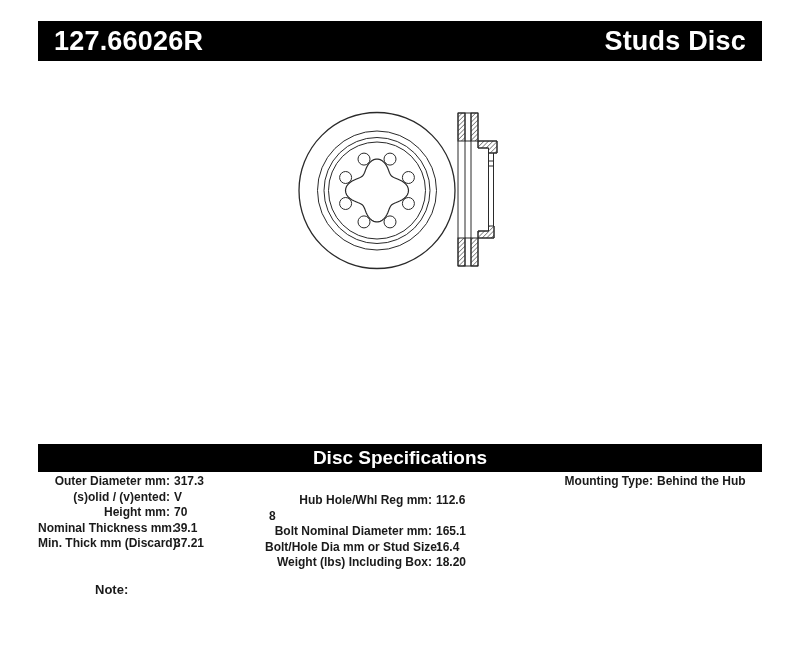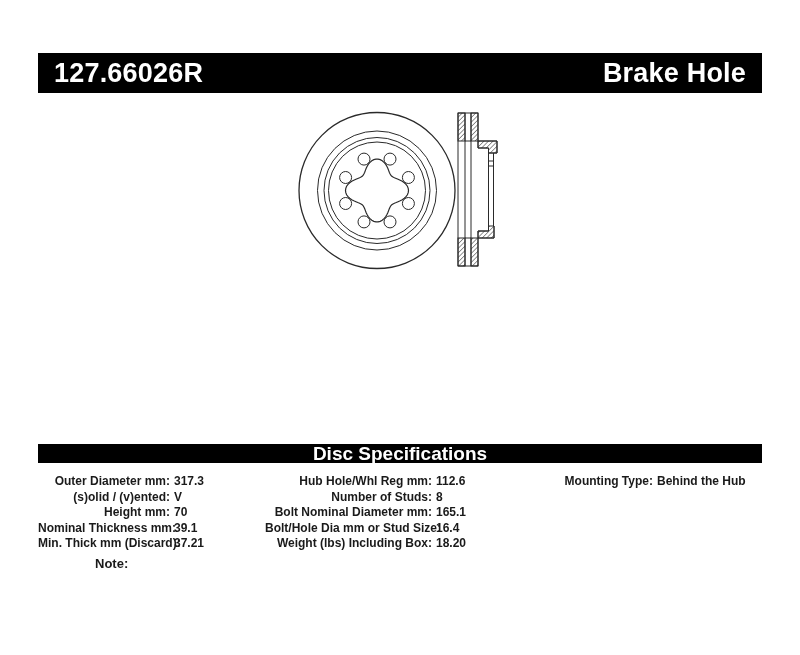--- a/index.html
+++ b/index.html
@@ -16,49 +16,49 @@
     color:var(--ink);
     overflow:hidden;
   }
   .bar{
     position:absolute;left:38px;width:724px;background:var(--bar-bg);
     color:var(--bar-text);font-weight:bold;
   }
   #header-bar{
     top:21px;height:40px;
     display:flex;justify-content:space-between;align-items:center;
-    padding:0 16px;font-size:27px;letter-spacing:0.2px;margin-top:32px;
+    padding:0 16px;font-size:27px;letter-spacing:0.2px;
   }
   #spec-bar{
-    top:444px;height:19px;
+    top:444px;height:28px;
     display:flex;justify-content:center;align-items:center;
     font-size:19px;
   }
   #drawing{position:absolute;left:290px;top:100px;}
   .spec-col{position:absolute;top:474px;font-size:12px;font-weight:bold;line-height:15.5px;}
   #spec-col-1{left:38px;}
-  #spec-col-2{left:265px;}
+  #spec-col-2{left:265px;margin-top:19px;}
   #spec-col-3{left:520px;}
   .spec-row{display:flex;white-space:nowrap;}
   .spec-label{display:inline-block;text-align:right;}
   #spec-col-1 .spec-label{width:132px;}
   #spec-col-2 .spec-label{width:167px;}
   #spec-col-3 .spec-label{width:133px;}
   .spec-value{display:inline-block;margin-left:4px;text-align:right;}
   #note{
-    position:absolute;left:95px;top:556px;
+    position:absolute;left:95px;top:582px;
     font-size:13px;font-weight:bold;
   }
 </style>
 </head>
 <body>
 
 <div class="bar" id="header-bar">
   <span>127.66026R</span>
-  <span>Brake Hole</span>
+  <span>Studs Disc</span>
 </div>
 
 <svg id="drawing" width="220" height="180" viewBox="290 100 220 180" stroke="#2a2a2a" fill="none" stroke-width="1">
   <defs>
     <pattern id="hatch" patternUnits="userSpaceOnUse" width="3.2" height="3.2" patternTransform="rotate(45)">
       <line x1="0" y1="0" x2="0" y2="3.2" stroke="#2a2a2a" stroke-width="1"></line>
     </pattern>
   </defs>
 
   <g>
@@ -142,21 +142,20 @@
     <span class="spec-value">37.21</span>
   </div>
 </div>
 
 <div class="spec-col" id="spec-col-2">
   <div class="spec-row">
     <span class="spec-label">Hub Hole/Whl Reg mm:</span>
     <span class="spec-value">112.6</span>
   </div>
   <div class="spec-row">
-    <span class="spec-label">Number of Studs:</span>
     <span class="spec-value">8</span>
   </div>
   <div class="spec-row">
     <span class="spec-label">Bolt Nominal Diameter mm:</span>
     <span class="spec-value">165.1</span>
   </div>
   <div class="spec-row">
     <span class="spec-label">Bolt/Hole Dia mm or Stud Size:</span>
     <span class="spec-value">16.4</span>
   </div>

